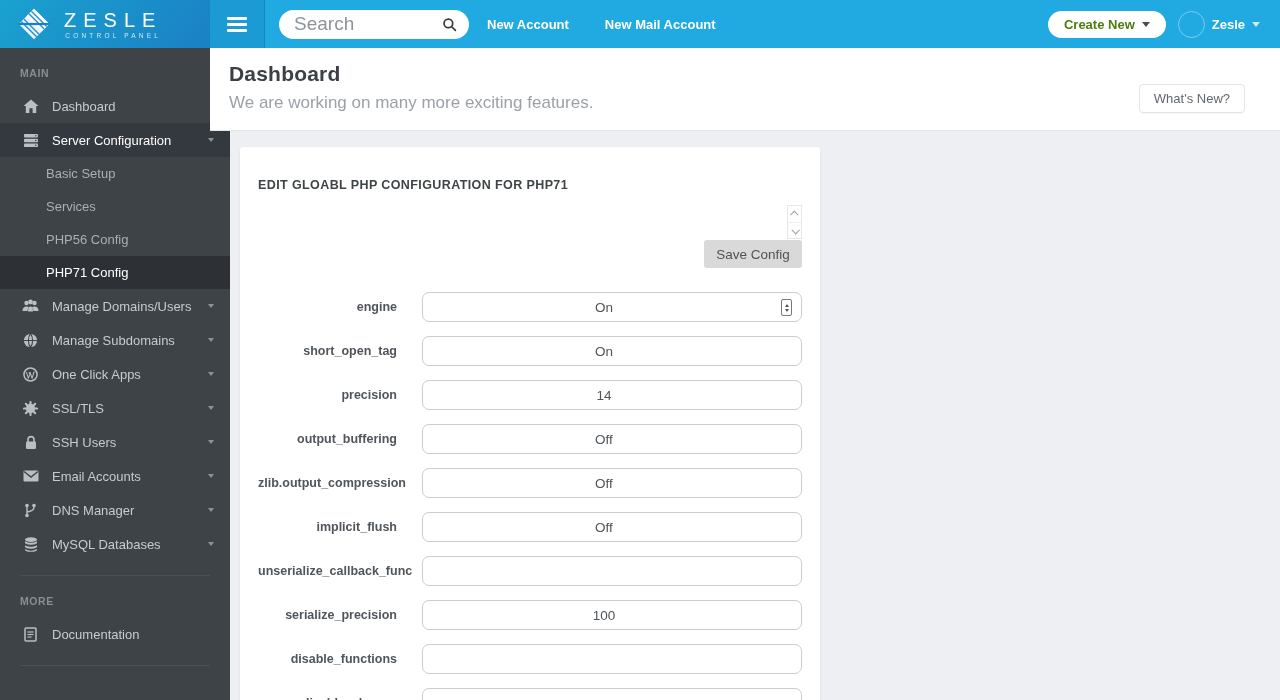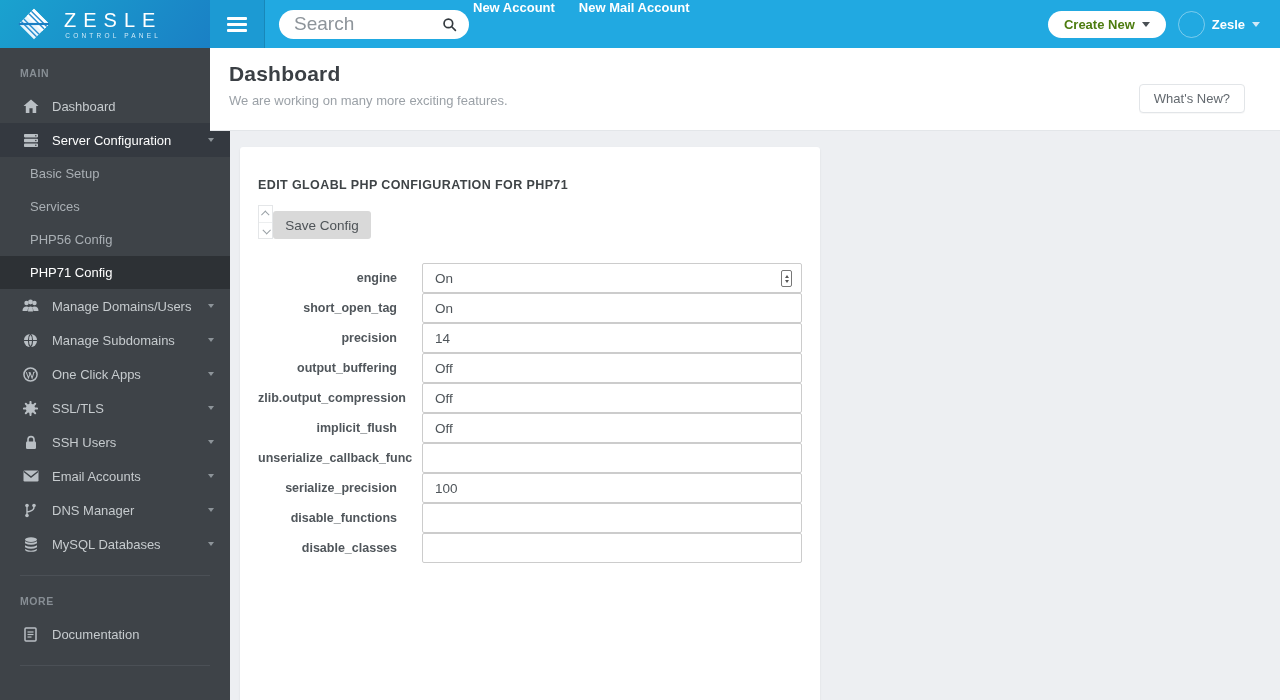--- a/index.html
+++ b/index.html
@@ -11,65 +11,65 @@
   .logo { width:210px; background:linear-gradient(130deg,#1aa2cf 0%,#1a80c5 100%); display:flex; align-items:center; padding-left:16px; }
   .logo-diamond { width:36px; height:36px; flex:0 0 auto; }
   .logo-text-wrap { margin-left:12px; color:#fff; }
   .logo-title { font-size:20px; letter-spacing:7px; font-weight:400; line-height:20px; }
   .logo-sub { font-size:6.5px; letter-spacing:3.2px; color:#cfe9f7; margin-top:2px; text-align:center; }
   .hamburger { width:55px; background:#1c9ad3; border-right:1px solid rgba(0,0,0,.12); display:flex; flex-direction:column; align-items:center; justify-content:center; gap:3px; cursor:pointer; }
   .hamburger span { display:block; width:20px; height:3px; background:#fff; border-radius:1px; }
   .search-pill { align-self:center; margin-left:14px; width:190px; height:29px; background:#fff; border-radius:15px; display:flex; align-items:center; padding:0 12px 0 15px; }
   .search-pill input { border:none; outline:none; flex:1; font-size:19px; color:#4a5055; background:transparent; min-width:0; }
   .search-pill input::placeholder { color:#8d949a; }
-  .top-links { display:flex; align-items:flex-start; gap:24px; margin-left:4px; }
+  .top-links { display:flex; align-items:center; gap:36px; margin-left:18px; }
   .top-link { color:#fff; font-size:13px; font-weight:bold; cursor:pointer; white-space:nowrap; }
   .top-right { margin-left:auto; display:flex; align-items:center; gap:12px; padding-right:20px; }
   .create-new { background:#fff; border:none; border-radius:15px; height:27px; padding:0 16px; font-size:13px; font-weight:bold; color:#4d7c0f; display:flex; align-items:center; gap:7px; cursor:pointer; font-family:inherit; }
   .caret-down { width:0; height:0; border-left:4px solid transparent; border-right:4px solid transparent; border-top:5px solid #4a5055; }
   .avatar { width:27px; height:27px; border-radius:50%; background:radial-gradient(circle at 35% 30%, #a8severity 0, #a88a60 0%, #7d6242 55%, #55412c 100%); border:1px solid rgba(255,255,255,.4); cursor:pointer; }
   .user { display:flex; align-items:center; gap:7px; cursor:pointer; }
   .user-name { color:#fff; font-size:13px; font-weight:bold; }
   .caret-down.light { border-top-color:#cfe9f7; }
 
   
   .sidebar { position:absolute; top:48px; left:0; width:230px; height:652px; background:#3e4348; overflow:hidden; }
   .side-section { padding:19px 20px 10px; color:#878e94; font-size:10.5px; font-weight:bold; letter-spacing:.6px; }
   .side-item { height:34px; display:flex; align-items:center; padding:0 16px 0 22px; color:#c6cbce; font-size:13px; cursor:pointer; }
   .side-item .ic { width:17px; height:17px; margin-right:13px; color:#b9bfc4; flex:0 0 auto; display:flex; align-items:center; justify-content:center; }
   .side-item.parent-active { background:#343940; color:#fdfdfd; }
   .side-caret { margin-left:auto; width:0; height:0; border-left:3.5px solid transparent; border-right:3.5px solid transparent; border-top:4.5px solid #8d9499; }
-  .sub-item { height:33px; display:flex; align-items:center; padding-left:30px; color:#a9afb4; font-size:13px; cursor:pointer; }
+  .sub-item { height:33px; display:flex; align-items:center; padding-left:46px; color:#a9afb4; font-size:13px; cursor:pointer; }
   .sub-item.active { background:#2d3135; color:#ffffff; }
   .side-divider { border-top:1px solid #4b5056; margin:14px 20px 0; }
 
   
   .main { position:absolute; top:48px; left:210px; width:1070px; height:652px; }
   .page-header { background:#fff; height:83px; border-bottom:1px solid #e3e6e9; position:relative; padding:14px 0 0 19px; }
   .page-title { font-size:21px; font-weight:600; color:#3b4045; letter-spacing:.2px; }
-  .page-subtitle { font-size:13px; color:#9ba1a7; margin-top:7px; }
+  .page-subtitle { font-size:17px; color:#9ba1a7; margin-top:7px; }
   .whats-new { position:absolute; right:35px; top:36px; background:#fff; border:1px solid #e2e5e8; border-radius:4px; height:29px; padding:0 14px; font-size:13px; color:#62686e; cursor:pointer; font-family:inherit; box-shadow:0 1px 1px rgba(0,0,0,.03); }
 
   .content { padding:16px 0 0 30px; }
   .card { width:580px; min-height:556px; background:#fff; border-radius:3px; box-shadow:0 1px 2px rgba(0,0,0,.09); padding:17px 18px 30px; }
   .card-title { font-size:12.5px; font-weight:bold; color:#3f4447; letter-spacing:.4px;margin-top:14px; }
-  .save-col { display:flex; flex-direction:row; align-items:flex-end; margin-top:13px; }
+  .save-col { display:flex; flex-direction:column; align-items:flex-end; margin-top:13px; }
   .mini-spinner { width:15px; border:1px solid #e4e6e8; background:#fff; display:flex; flex-direction:column; }
   .mini-spinner .sp-btn { height:16px; display:flex; align-items:center; justify-content:center; cursor:pointer; }
   .mini-spinner .sp-btn + .sp-btn { border-top:1px solid #eceeef; }
   .chev { width:6px; height:6px; border-left:1.5px solid #9aa1a6; border-top:1.5px solid #9aa1a6; }
   .chev.up { transform:rotate(45deg) translateY(1px); }
   .chev.down { transform:rotate(225deg) translateY(1px); }
   .save-btn { margin-top:1px; width:98px; height:28px; background:#d9d9d9; border:none; border-radius:3px; font-size:13.5px; color:#4e5357; cursor:pointer; font-family:inherit; }
 
   .form { margin-top:24px; }
-  .form-row { display:flex; align-items:center; }
+  .form-row { display:flex; align-items:center; margin-bottom:14px; }
   .form-row label { width:164px; flex:0 0 auto; text-align:right; padding-right:25px; font-size:12.5px; font-weight:bold; color:#50565b; white-space:nowrap; }
   .field-wrap { flex:1; position:relative; }
-  .form-row input.field { width:100%; height:30px; border:1px solid #ccc; border-radius:2px; padding:0 28px 0 12px; font-size:13.5px; color:#4f555a; outline:none; font-family:inherit; background:#fff; }
+  .form-row input.field { width:100%; height:30px; border:1px solid #ccc; border-radius:7px; padding:0 28px 0 12px; font-size:13.5px; color:#4f555a; outline:none; font-family:inherit; background:#fff;text-align:center; }
   .num-stepper { position:absolute; right:10px; top:7px; width:11px; height:17px; border:1px solid #777; border-radius:2px; display:flex; flex-direction:column; align-items:center; justify-content:center; gap:2px; background:#fff; }
   .num-stepper i { display:block; width:0; height:0; border-left:2.5px solid transparent; border-right:2.5px solid transparent; }
   .num-stepper i.u { border-bottom:3px solid #555; }
   .num-stepper i.d { border-top:3px solid #555; }
 
   svg { display:block; }
 </style>
 </head>
 <body>
 

